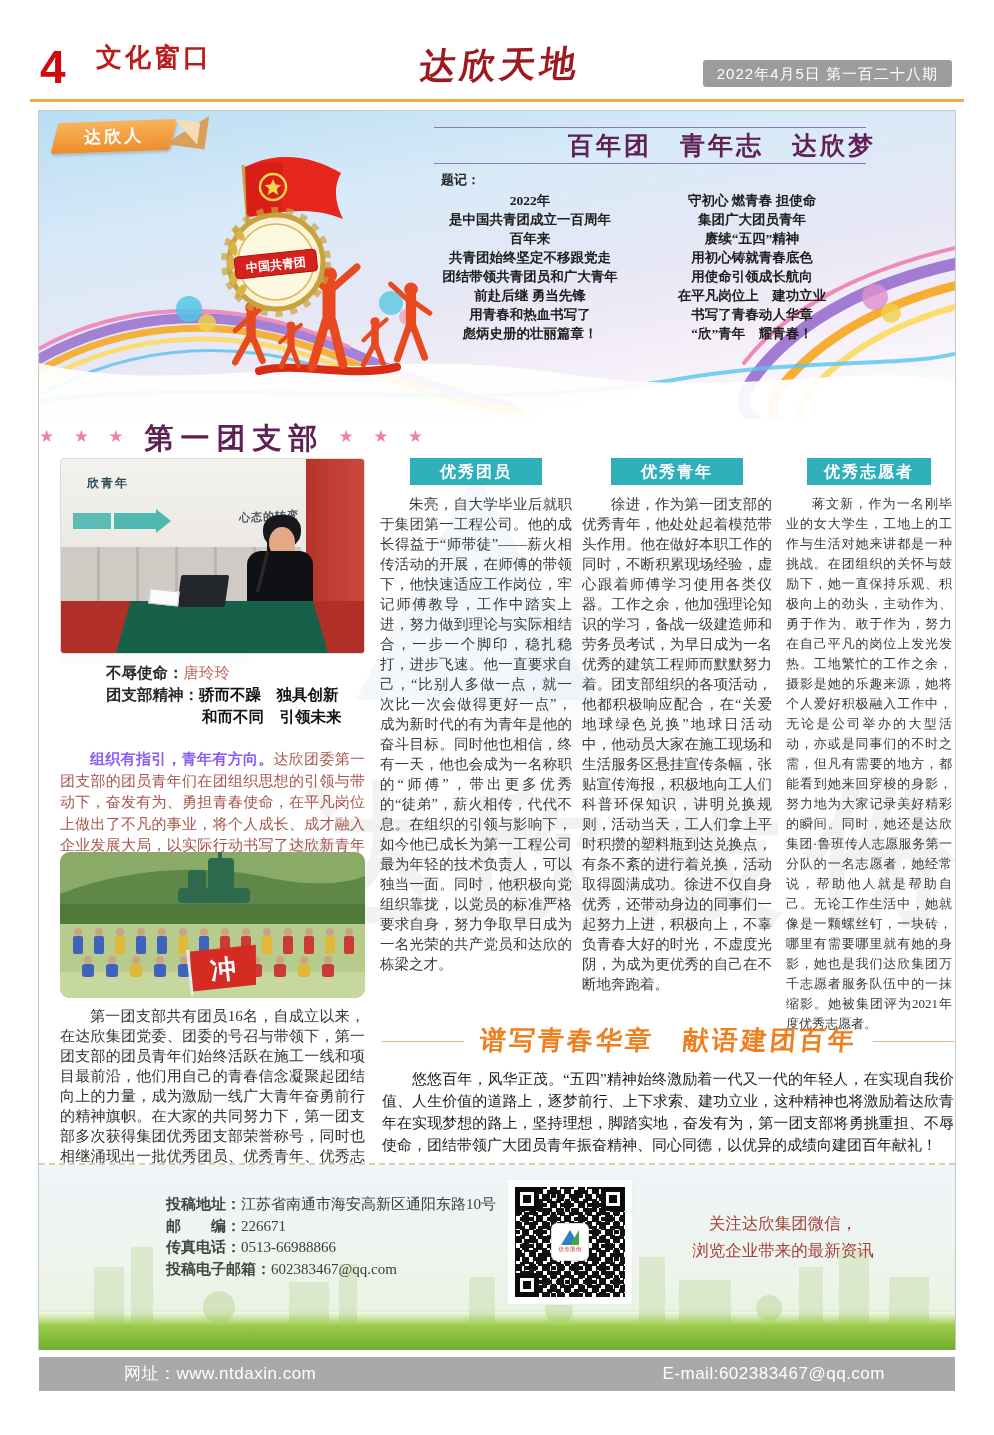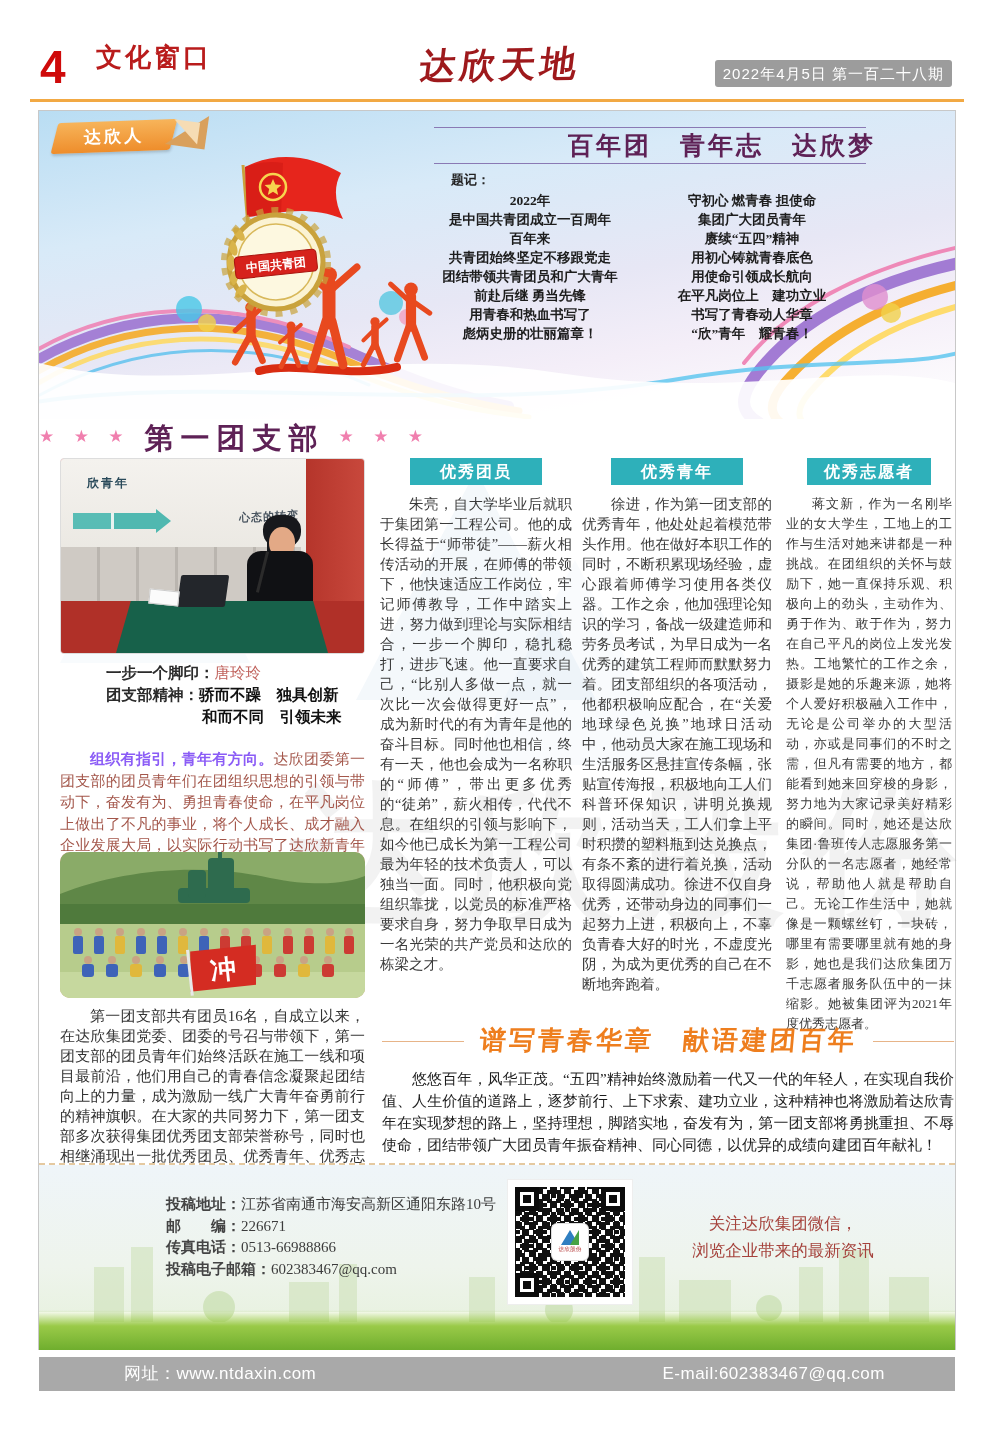--- a/index.html
+++ b/index.html
@@ -6,21 +6,21 @@
   #page{position:relative;width:994px;height:1435px;background:#fff;overflow:hidden;
         font-family:"Liberation Serif",serif;color:#333;}
   #page *{box-sizing:border-box;}
 
   
   .pnum{position:absolute;left:40px;top:44px;font:bold 46px/1 "Liberation Sans",sans-serif;color:#cf0a0a;}
   .secname{position:absolute;left:96px;top:44px;font:bold 26px/1 "Liberation Sans",sans-serif;color:#b91c1c;letter-spacing:3px;}
   .masthead{position:absolute;left:370px;top:46px;width:260px;text-align:center;
             font:bold 36px/1.1 "Liberation Serif",serif;color:#9e191c;letter-spacing:4px;transform:skewX(-8deg) rotate(-1deg);}
   .issue{position:absolute;right:42px;top:60px;background:#9c9c9c;color:#fff;
-         font:15px/1 "Liberation Sans",sans-serif;padding:6px 8px;border-radius:3px;letter-spacing:1px;}
+         font:15px/1 "Liberation Sans",sans-serif;padding:6px 14px;border-radius:3px;letter-spacing:1px;}
   .hdr-rule{position:absolute;left:30px;top:99px;width:934px;height:3px;background:#f2a944;}
 
   
   .frame{position:absolute;left:38px;top:110px;width:918px;height:1240px;border:1px solid #c8c8c8;background:#fff;}
 
   
   .wm{position:absolute;top:780px;left:290px;font:bold 150px/1 "Liberation Serif",serif;
       color:rgba(125,125,132,.10);letter-spacing:22px;white-space:nowrap;}
   .wm-tri{position:absolute;width:0;height:0;border-style:solid;opacity:.55;}
   .wm-tri.a{left:356px;top:470px;border-width:0 120px 230px 120px;border-color:transparent transparent rgba(120,165,205,.14) transparent;}
@@ -36,21 +36,21 @@
   .btab span{display:block;transform:skewX(16deg);text-align:center;color:#fff;
              font:bold 17px/31px "Liberation Sans",sans-serif;letter-spacing:3px;}
   .bfold{position:absolute;left:128px;top:2px;width:0;height:0;border-style:solid;
          border-width:0 0 34px 40px;border-color:transparent transparent #d9a05c transparent;transform:rotate(8deg);}
   .bfold:after{content:"";position:absolute;left:-34px;top:8px;width:0;height:0;border-style:solid;
          border-width:22px 0 0 26px;border-color:#f6dcb4 transparent transparent transparent;}
   .emblem{position:absolute;left:152px;top:36px;}
   .tline{position:absolute;left:395px;width:432px;height:1px;background:#8a79b4;}
   .btitle{position:absolute;left:385px;top:20px;width:452px;text-align:right;
           font:bold 25px/1.2 "Liberation Serif",serif;color:#5e2156;letter-spacing:3px;}
-  .preface{position:absolute;left:412px;top:62px;font:bold 13px/1 "Liberation Serif",serif;color:#222;text-align:right;}
+  .preface{position:absolute;left:402px;top:62px;font:bold 13px/1 "Liberation Serif",serif;color:#222;text-align:right;}
   .poem{position:absolute;left:380px;top:80px;width:444px;display:flex;z-index:2;}
   .poem .pc{width:222px;text-align:center;font:bold 13.5px/19px "Liberation Serif",serif;color:#1d1d1d;}
 
   
   .sect-title{position:absolute;left:39px;top:424px;width:916px;white-space:nowrap;}
   .stars{font:17px/1 "DejaVu Sans",sans-serif;color:#f07fae;letter-spacing:7px;vertical-align:6px;}
   .stitle{font:bold 29px/1 "Liberation Serif",serif;color:#5e2156;letter-spacing:7px;margin:0 14px;}
 
   
   .photo{position:absolute;left:60px;overflow:hidden;background:#fca5a5;border:1px solid #ddd;}
@@ -287,21 +287,21 @@
     <div class="p1-hair"></div>
     <div class="p1-head"></div>
     <div class="p1-body"></div>
     <div class="p1-mic"></div>
     <div class="p1-table"></div>
     <div class="p1-laptop"></div>
     <div class="p1-card"></div>
   </div>
 
   <div class="lcap">
-    <div><b>一步一个脚印：</b><span class="red">唐玲玲</span></div>
+    <div><b>不辱使命：</b><span class="red">唐玲玲</span></div>
     <div><b>团支部精神：</b><span class="kai">骄而不躁　独具创新</span></div>
     <div class="indent"><span class="kai">和而不同　引领未来</span></div>
   </div>
 
   <div class="lpara lpara1 ind"><span class="lead">组织有指引，青年有方向。</span><span class="rest">达欣团委第一团支部的团员青年们在团组织思想的引领与带动下，奋发有为、勇担青春使命，在平凡岗位上做出了不凡的事业，将个人成长、成才融入企业发展大局，以实际行动书写了达欣新青年灿烂的青春新篇章。</span></div>
 
   <div class="photo photo2">
     <svg width="305" height="146" viewBox="0 0 305 146">
       <rect width="305" height="80" fill="#8aab68"></rect>
       <path d="M0,42 C60,18 140,10 210,26 C260,36 290,30 305,24 L305,80 L0,80 Z" fill="#5f8747"></path>

